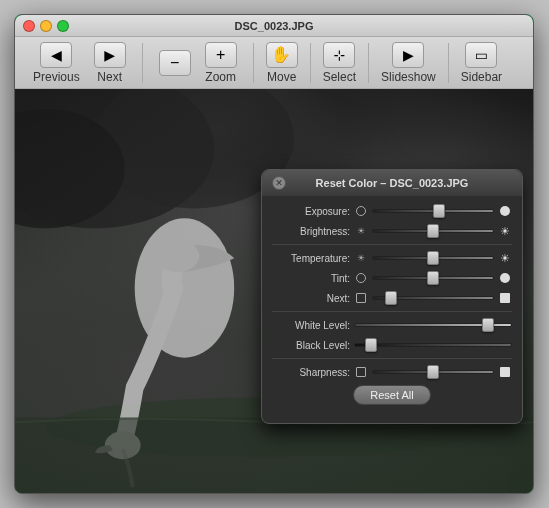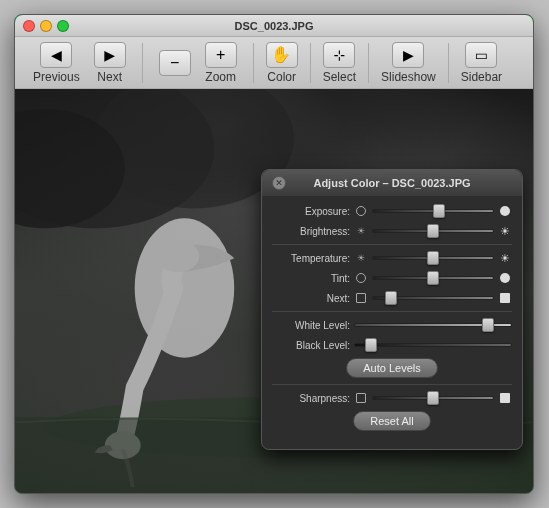--- a/index.html
+++ b/index.html
@@ -330,21 +330,21 @@
       </div>
       <div class="toolbar-btn">
         <div class="toolbar-btn-icon" style="font-size:16px;">+</div>
         <span class="toolbar-btn-label">Zoom</span>
       </div>
     </div>
     <div class="toolbar-separator"></div>
 
     <div class="toolbar-btn">
       <div class="toolbar-btn-icon" style="font-size:16px;">✋</div>
-      <span class="toolbar-btn-label">Color</span>
+      <span class="toolbar-btn-label">Move</span>
     </div>
     <div class="toolbar-separator"></div>
 
     <div class="toolbar-btn">
       <div class="toolbar-btn-icon" style="font-size:14px;">⊹</div>
       <span class="toolbar-btn-label">Select</span>
     </div>
     <div class="toolbar-separator"></div>
 
     <div class="toolbar-btn">
@@ -389,21 +389,21 @@
 
       <path d="M108,362 Q115,380 118,400" stroke="#888" stroke-width="4" fill="none" opacity="0.4"></path>
 
       <rect x="0" y="330" width="520" height="80" fill="#263024" opacity="0.6"></rect>
       <path d="M0,335 Q130,328 260,335 Q390,342 520,335" stroke="#3a4a38" stroke-width="2" fill="none" opacity="0.5"></path>
     </svg>
 
     <div class="adjust-panel">
       <div class="panel-title-bar">
         <div class="panel-close-btn">✕</div>
-        <span class="panel-title">Adjust Color – DSC_0023.JPG</span>
+        <span class="panel-title">Reset Color – DSC_0023.JPG</span>
       </div>
 
       <div class="panel-body">
 
         <div class="slider-row">
           <span class="slider-label">Exposure:</span>
           <div class="slider-icon-left">
               <div class="icon-circle-outline"></div>
             </div>
           <div class="slider-track">
@@ -493,21 +493,20 @@
 
         <div class="slider-row">
           <span class="slider-label">Black Level:</span>
           <div class="slider-track">
             <div class="slider-bg" style="background: linear-gradient(to right, #111, #666);">
               <div class="slider-thumb" style="left: calc(10% - 6px);"></div>
             </div>
           </div>
         </div>
 
-        <button class="auto-levels-btn">Auto Levels</button>
 
         <div class="panel-divider"></div>
 
         <div class="slider-row">
           <span class="slider-label">Sharpness:</span>
           <div class="slider-icon-left">
               <div class="icon-sq-outline"></div>
             </div>
           <div class="slider-track">
             <div class="slider-bg">

